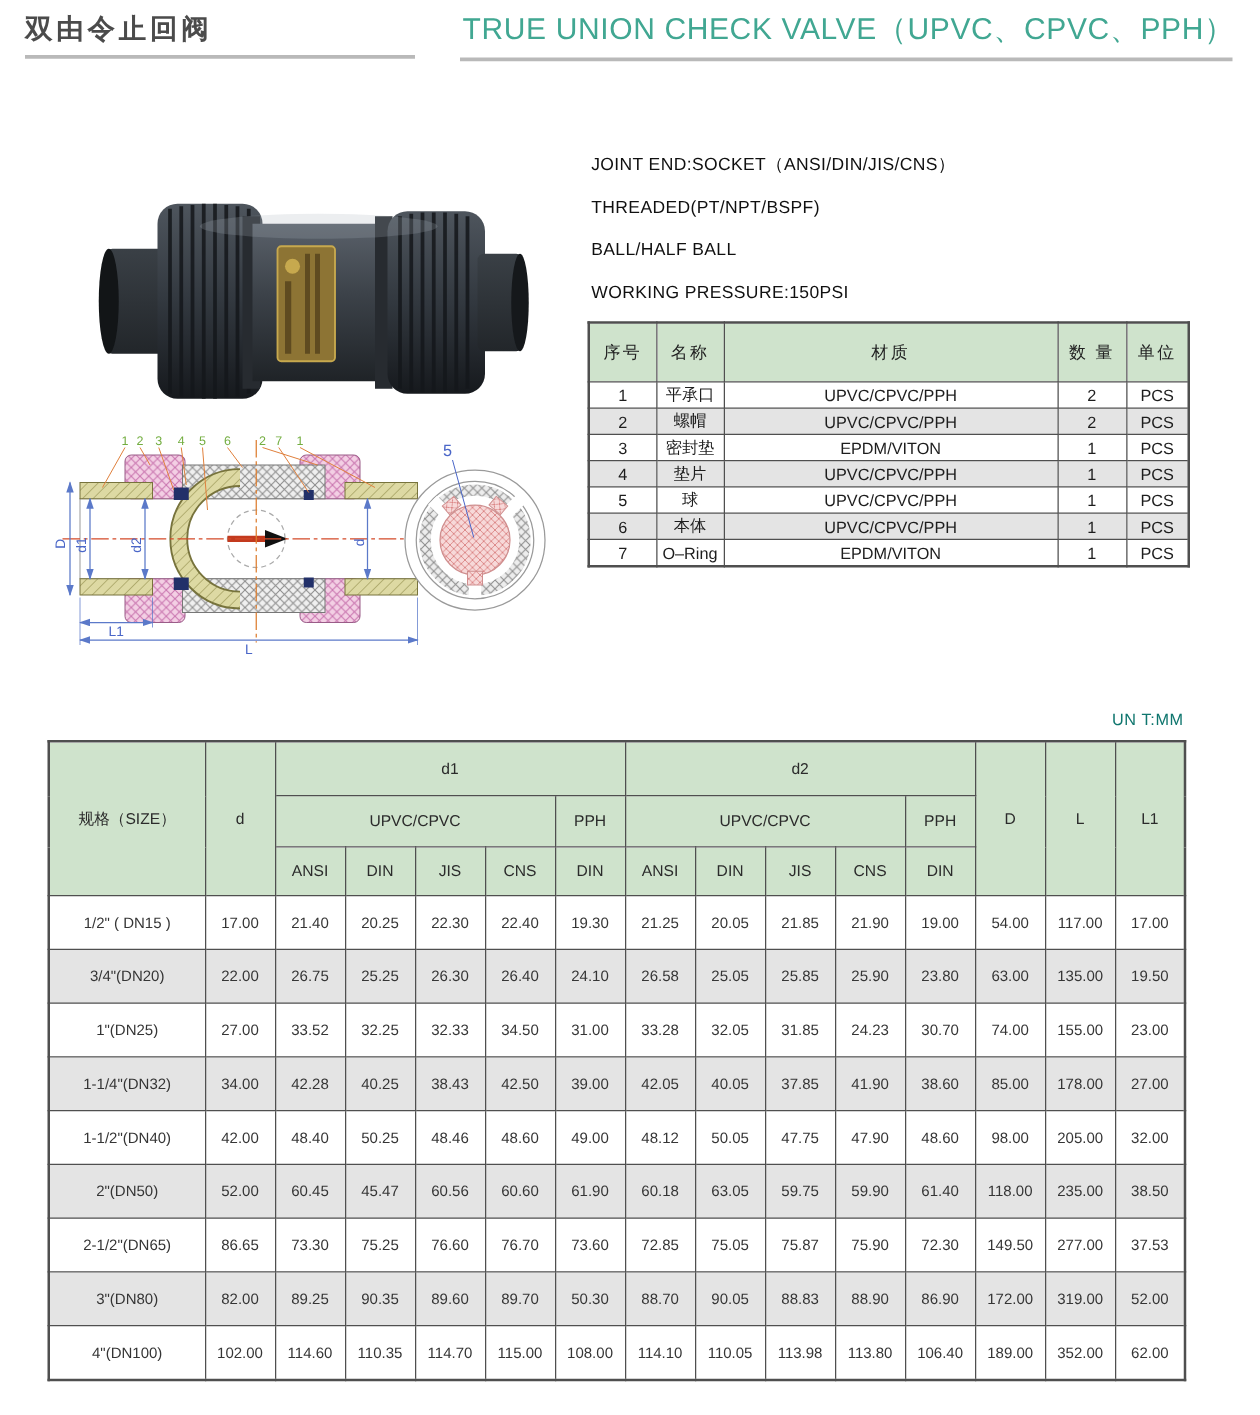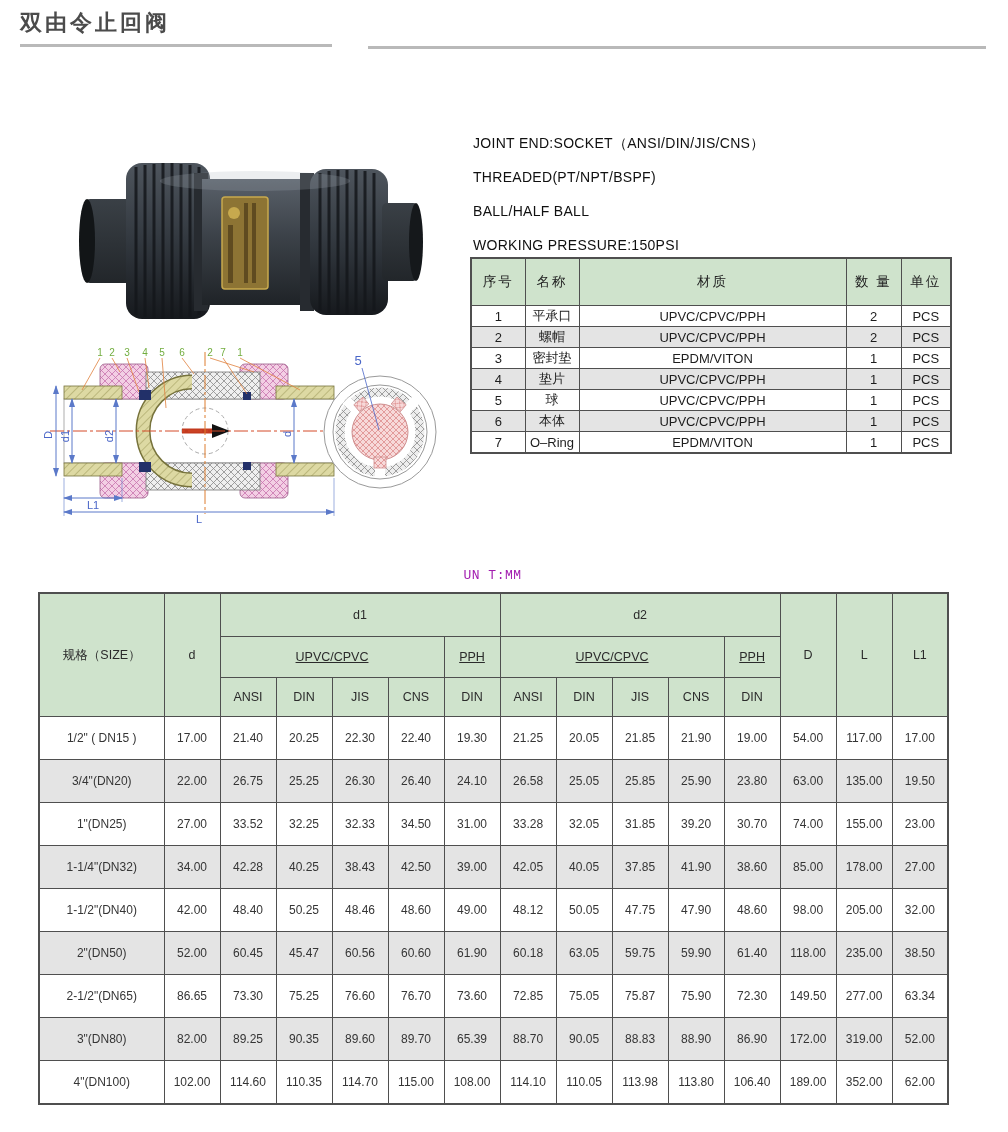--- a/index.html
+++ b/index.html
@@ -19,57 +19,58 @@
   .rule-left{left:20px;top:44px;width:312px;}
   .rule-right{left:368px;top:46px;width:618px;}
   .title-en{position:absolute;left:370px;top:7px;font-size:24px;color:var(--accent);letter-spacing:0.5px;white-space:nowrap;}
 
   
   .photo{position:absolute;left:70px;top:143px;}
   .drawing-left{position:absolute;left:42px;top:346px;}
   .drawing-circle{position:absolute;left:312px;top:352px;}
 
   
-  .specs{position:absolute;left:473px;top:124px;margin-top:12px;}
+  .specs{position:absolute;left:473px;top:124px;}
   .spec-line{font-size:14px;color:#101010;letter-spacing:0.3px;margin-bottom:20px;line-height:14px;white-space:nowrap;}
 
   
   .parts-wrap{position:absolute;left:470px;top:257px;}
   table{border-collapse:collapse;table-layout:fixed;}
   .parts-table{width:480px;}
   .parts-table th,.parts-table td{border:1px solid var(--tbl-border);text-align:center;vertical-align:middle;padding:0;overflow:hidden;}
   .parts-table{border:2px solid var(--tbl-border);}
   .parts-table thead th{background:var(--hdr-green);height:46px;font-size:13.5px;font-weight:normal;color:#222;letter-spacing:2px;}
   .parts-table tbody td{height:20px;font-size:13px;color:#1d1d1d;background:#fff;}
   .parts-table tbody tr:nth-child(even) td{background:var(--row-gray);}
 
   
-  .unit-note{position:absolute;left:38px;top:568px;width:909px;text-align:center;font-size:13px;color:#a21caf;letter-spacing:0.5px;font-family:Liberation Mono, monospace;}
+  .unit-note{position:absolute;left:38px;top:568px;width:909px;text-align:right;font-size:13px;color:#0f766e;letter-spacing:0.5px;}
 
   
   .dim-wrap{position:absolute;left:38px;top:592px;}
   .dim-table{width:909px;border:2px solid var(--tbl-border);}
   .dim-table th,.dim-table td{border:1px solid var(--tbl-border);text-align:center;vertical-align:middle;padding:0;overflow:hidden;}
   .dim-table thead th{background:var(--hdr-green);font-weight:normal;font-size:12.5px;color:#2b2b2b;}
   .dim-table thead tr:nth-child(1) th{height:42px;}
-  .dim-table thead tr:nth-child(2) th{height:40px;text-decoration:underline;}
+  .dim-table thead tr:nth-child(2) th{height:40px;}
   .dim-table thead tr:nth-child(3) th{height:38px;}
   .dim-table tbody td{height:42px;font-size:12px;color:#353535;background:#fff;}
   .dim-table tbody tr:nth-child(even) td{background:var(--row-gray);}
 
   
   text{font-family:"Liberation Sans","DejaVu Sans",sans-serif;}
 </style>
 </head>
 <body>
 
 <div class="page">
 
   <div class="title-cn">双由令止回阀</div>
   <div class="rule rule-left"></div>
+  <div class="title-en">TRUE UNION CHECK VALVE（UPVC、CPVC、PPH）</div>
   <div class="rule rule-right"></div>
 
   <svg class="photo" width="360" height="200" viewBox="0 0 360 200">
     <defs>
       <linearGradient id="gBody" x1="0" y1="0" x2="0" y2="1">
         <stop offset="0" stop-color="#5a616a"></stop>
           <stop offset="0.45" stop-color="#3c4249"></stop>
           <stop offset="1" stop-color="#1f2327"></stop>
       </linearGradient>
       <linearGradient id="gNut" x1="0" y1="0" x2="0" y2="1">
@@ -405,21 +406,21 @@
             <td>1"(DN25)</td>
             <td>27.00</td>
             <td>33.52</td>
             <td>32.25</td>
             <td>32.33</td>
             <td>34.50</td>
             <td>31.00</td>
             <td>33.28</td>
             <td>32.05</td>
             <td>31.85</td>
-            <td>39.20</td>
+            <td>24.23</td>
             <td>30.70</td>
             <td>74.00</td>
             <td>155.00</td>
             <td>23.00</td>
           </tr>
           <tr>
             <td>1-1/4"(DN32)</td>
             <td>34.00</td>
             <td>42.28</td>
             <td>40.25</td>
@@ -477,30 +478,30 @@
             <td>76.60</td>
             <td>76.70</td>
             <td>73.60</td>
             <td>72.85</td>
             <td>75.05</td>
             <td>75.87</td>
             <td>75.90</td>
             <td>72.30</td>
             <td>149.50</td>
             <td>277.00</td>
-            <td>63.34</td>
+            <td>37.53</td>
           </tr>
           <tr>
             <td>3"(DN80)</td>
             <td>82.00</td>
             <td>89.25</td>
             <td>90.35</td>
             <td>89.60</td>
             <td>89.70</td>
-            <td>65.39</td>
+            <td>50.30</td>
             <td>88.70</td>
             <td>90.05</td>
             <td>88.83</td>
             <td>88.90</td>
             <td>86.90</td>
             <td>172.00</td>
             <td>319.00</td>
             <td>52.00</td>
           </tr>
           <tr>

